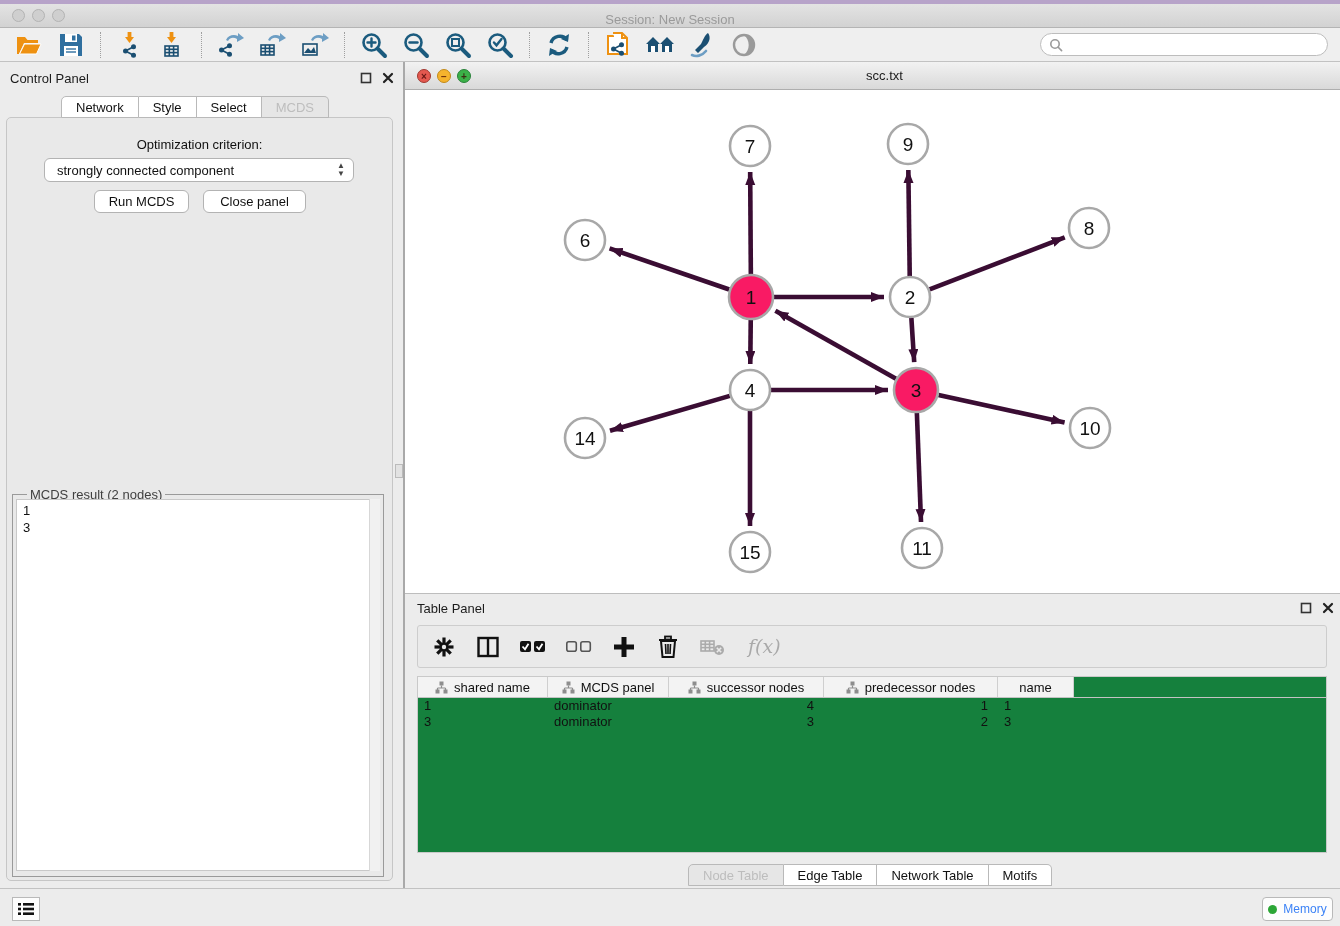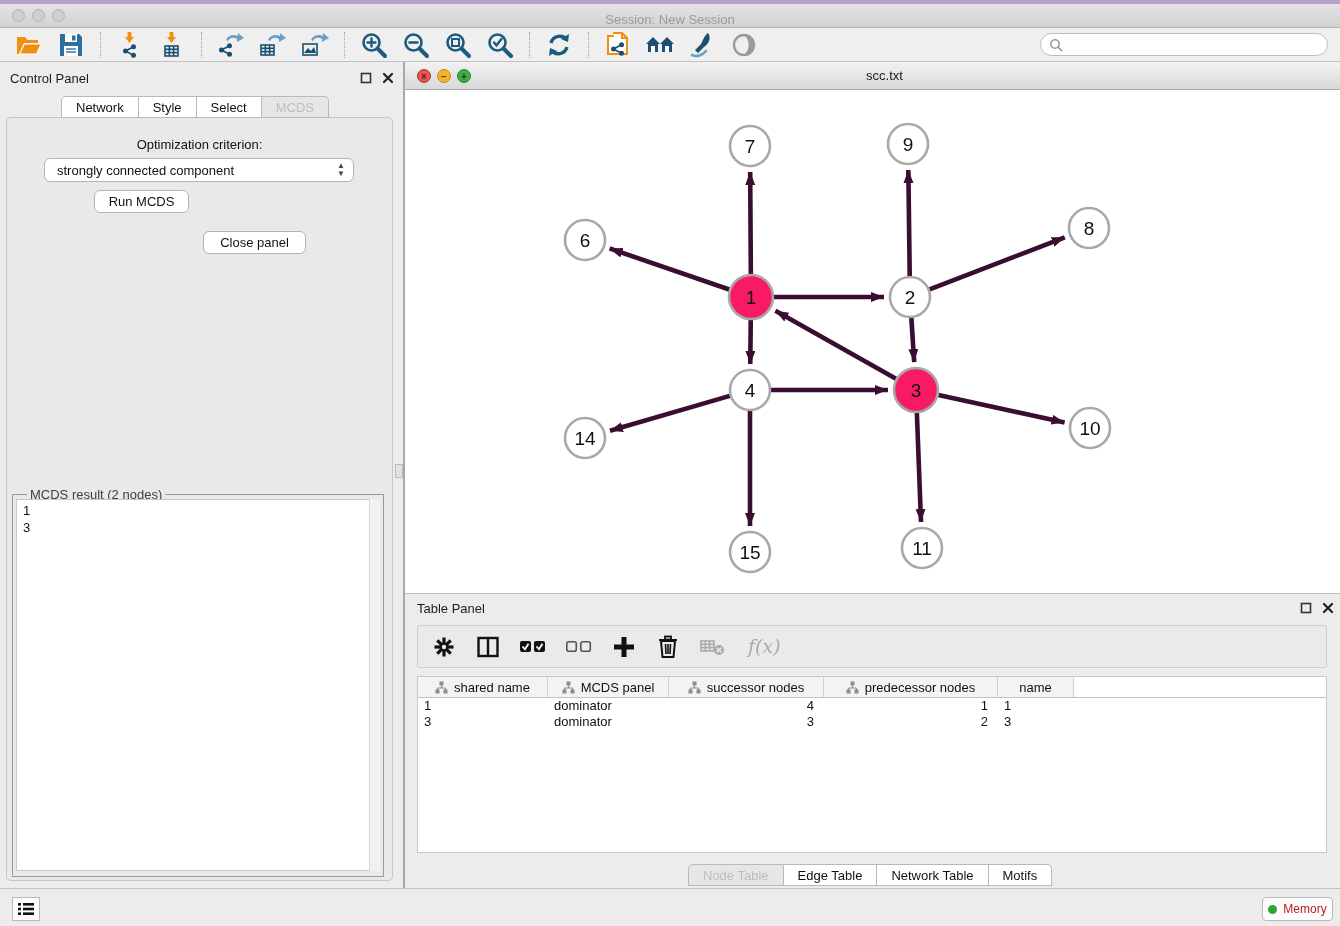--- a/index.html
+++ b/index.html
@@ -29,21 +29,21 @@
   #cp-tabs { left:61px; top:96px; height:22px; }
   .tab { font-size:13px; padding:3px 14px 4px; background:#fff; border:1px solid #b9b9b9; border-left:none; color:#111; cursor:default; white-space:nowrap; }
   .tab:first-child { border-left:1px solid #b9b9b9; border-radius:5px 0 0 0; }
   .tab:last-child { border-radius:0 5px 0 0; }
   .tab.selected { background:#e6e6e6; color:#bdbdbd; }
   #opt-label { left:6px; top:137px; width:387px; text-align:center; font-size:13px; color:#111; }
   #opt-select { left:44px; top:158px; width:310px; height:24px; background:#fff; border:1px solid #b3b3b3; border-radius:6px; display:flex; align-items:center; font-size:13px; color:#111; padding-left:12px; cursor:default; }
   #opt-stepper { position:absolute; right:8px; top:3px; font-size:8px; color:#444; line-height:8px; text-align:center; }
   .btn { background:#fff; border:1px solid #b3b3b3; border-radius:6px; font-size:13px; color:#111; display:flex; align-items:center; justify-content:center; cursor:default; }
   #run-btn { left:94px; top:190px; width:95px; height:23px; }
-  #close-panel-btn { left:203px; top:190px; width:103px; height:23px;margin-top:41px; }
+  #close-panel-btn { left:203px; top:190px; width:103px; height:23px; }
   #result-box { left:12px; top:494px; width:372px; height:383px; border:1px solid #9a9a9a; background:#e9e9e9; }
   #result-legend { position:absolute; left:6px; top:-8px; background:#e9e9e9; font-size:13px; color:#404040; padding:0 3px;margin-left:8px; }
   #result-text { position:absolute; left:3px; top:4px; width:355px; height:372px; background:#fff; border:1px solid #c9c9c9; font-size:13px; color:#111; line-height:17px; padding:2px 0 0 6px; white-space:pre; }
   #result-scroll { position:absolute; right:3px; top:4px; width:11px; height:372px; background:#f1f1f1; border-left:1px solid #d7d7d7; }
 
   
   #v-split { left:403px; top:62px; width:2px; height:826px; background:#a9a9a9; }
   #v-split-handle { left:395px; top:464px; width:8px; height:14px; background:#e2e2e2; border:1px solid #bbb; }
 
   
@@ -51,32 +51,32 @@
   #net-titlebar { left:0; top:0; width:935px; height:28px; background:linear-gradient(#f2f2f2,#d9d9d9); border-bottom:1px solid #aeaeae; position:absolute; }
   .traffic { width:14px; height:14px; border-radius:50%; display:flex; align-items:center; justify-content:center; font-size:10px; font-weight:bold; color:rgba(60,0,0,.75); cursor:default; }
   #net-title { position:absolute; top:6px; left:0; width:935px; text-align:center; font-size:13px; color:#1a1a1a;padding-left:24px; }
   #graph-svg { position:absolute; left:0; top:28px; }
 
   
   #table-panel { left:405px; top:593px; width:935px; height:295px; background:#ececec; border-top:1px solid #bdbdbd;padding-left:25px; }
   #tp-title { position:absolute; left:12px; top:7px; font-size:13px; color:#1c1c1c; }
   #tp-toolbar { position:absolute; left:12px; top:31px; width:910px; height:43px; background:#eaeaea; border:1px solid #cdcdcd; border-radius:3px; display:flex; align-items:center; gap:20px; padding-left:14px; }
   .tpi { display:flex; align-items:center; justify-content:center; min-width:24px; height:26px; cursor:default; }
-  #node-table { position:absolute; left:12px; top:82px; width:910px; height:177px; background:#ffffff; border:1px solid #c9c9c9; }
+  #node-table { position:absolute; left:12px; top:82px; width:910px; height:177px; background:#15803d; border:1px solid #c9c9c9; }
   .thead { display:flex; height:21px; border-bottom:1px solid #c3c3c3; }
   .th { background:#f3f3f3; border-right:1px solid #cfcfcf; display:flex; align-items:center; justify-content:center; gap:6px; font-size:13px; color:#111; }
   .trow { display:flex; height:16px; font-size:13px; color:#111; }
   .td { padding:0 6px; overflow:hidden; white-space:nowrap; }
   .num-r { text-align:right; padding-right:10px; }
   #tp-tabs { left:688px; top:864px; height:22px; }
 
   
   #statusbar { left:0; top:888px; width:1340px; height:38px; background:#ececec; border-top:1px solid #c2c2c2; }
   #task-btn { left:12px; top:897px; width:28px; height:24px; background:#fdfdfd; border:1px solid #b9b9b9; display:flex; align-items:center; justify-content:center; cursor:default; }
-  #memory-btn { left:1262px; top:897px; width:71px; height:24px; background:#fdfdfd; border:1px solid #b9b9b9; border-radius:4px; display:flex; align-items:center; justify-content:center; gap:6px; font-size:12px; color:#b91c1c; cursor:default; }
+  #memory-btn { left:1262px; top:897px; width:71px; height:24px; background:#fdfdfd; border:1px solid #b9b9b9; border-radius:4px; display:flex; align-items:center; justify-content:center; gap:6px; font-size:12px; color:#3b82f6; cursor:default; }
   #memory-dot { width:9px; height:9px; border-radius:50%; background:#2ca636; }
 </style>
 </head>
 <body>
 
 <div id="stage">
 
   <div class="abs" id="top-strip"></div>
 
   <div class="abs" id="titlebar">

